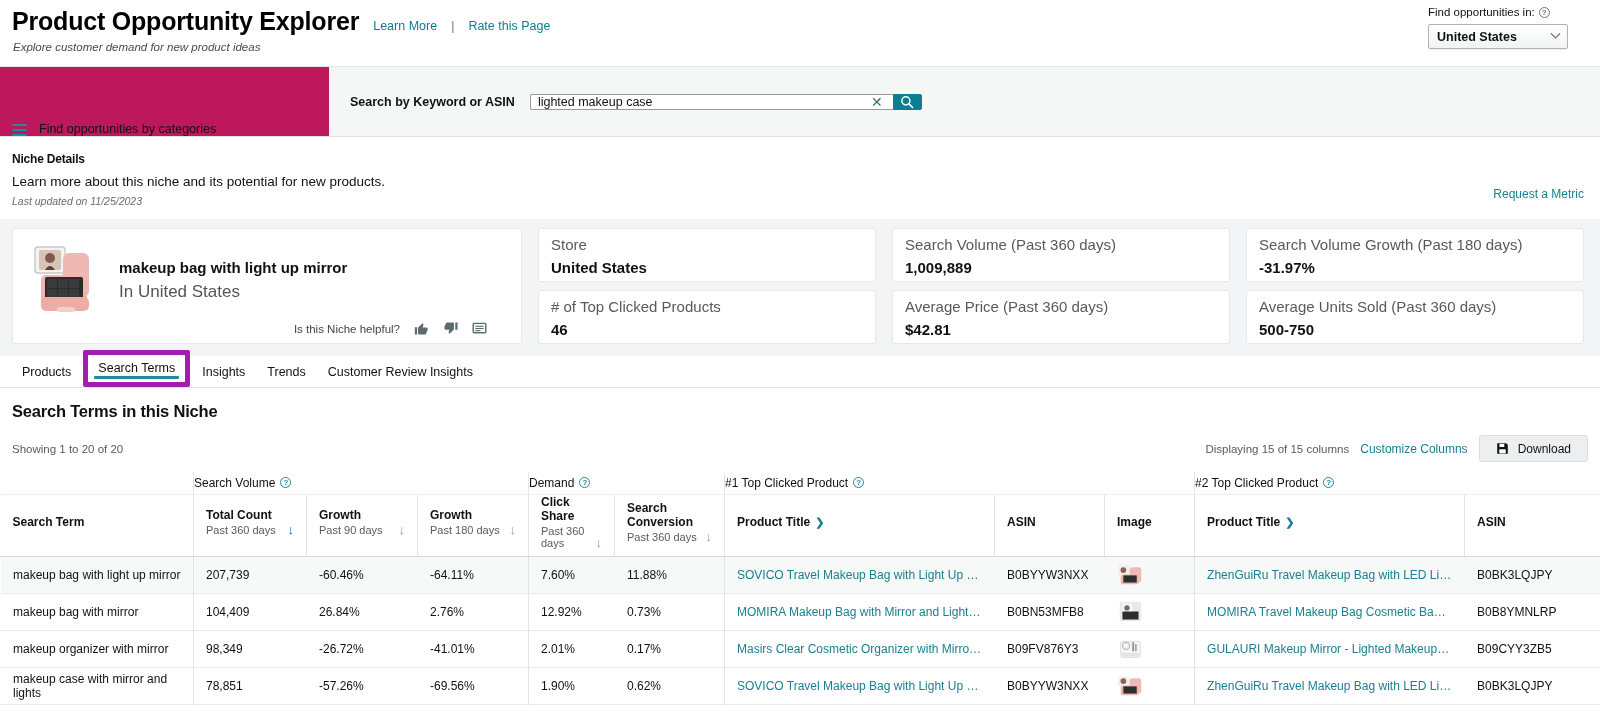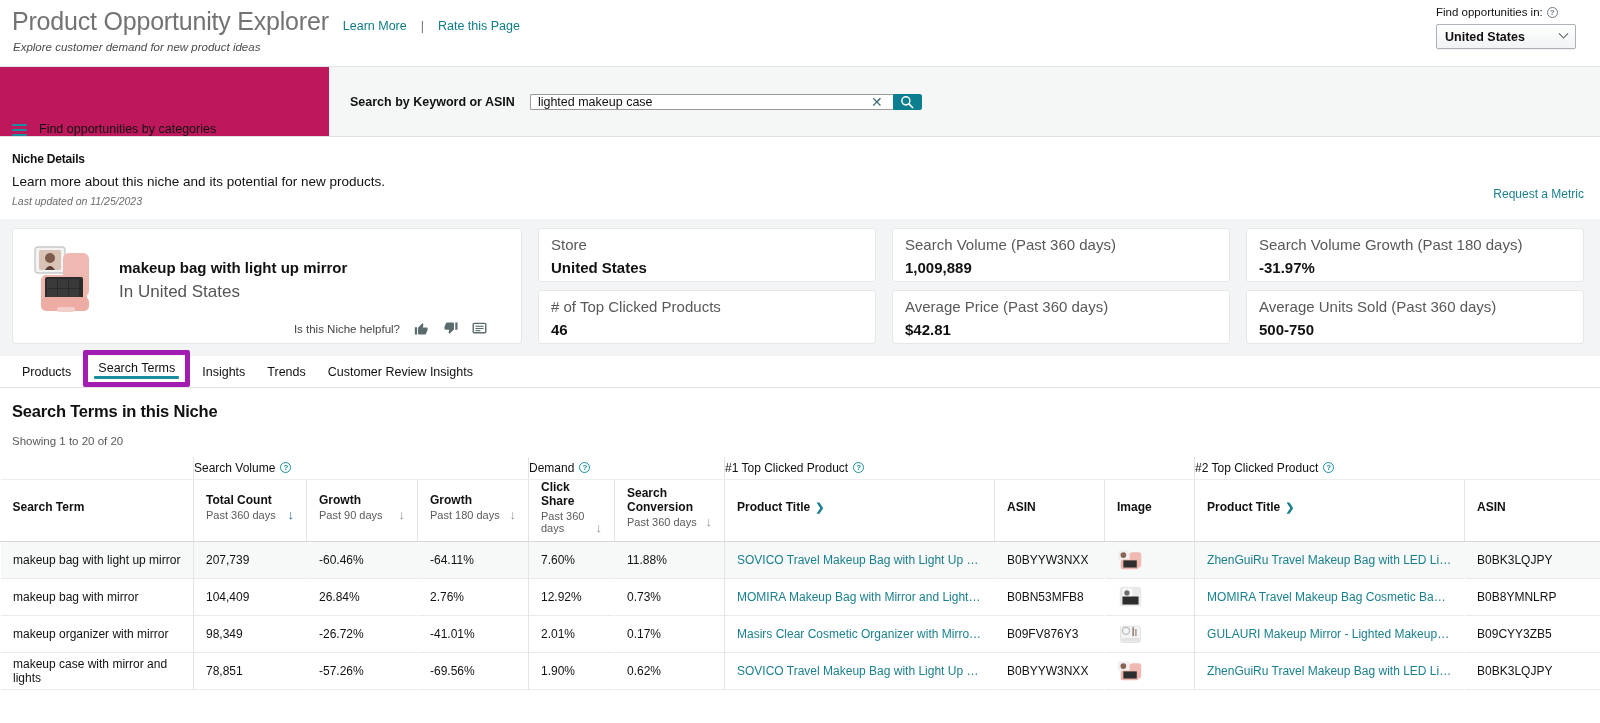--- a/index.html
+++ b/index.html
@@ -18,42 +18,42 @@
   
   .topbar {
     position: relative;
     height: 66px;
     padding: 6px 16px 0 12px;
     background: #fff;
   }
   .title-row { display: flex; align-items: baseline; gap: 14px; }
   .app-title {
     font-size: 25px;
-    font-weight: 400;
-    color: #737373;
+    font-weight: 700;
+    color: #000000;
     letter-spacing: -0.2px;
     line-height: 30px;
     margin: 0;
     text-align: right;
   }
   .hdr-link {
     font-size: 12.5px;
     color: #0f7c8a;
   }
   .hdr-sep { color: #767676; font-size: 12.5px; }
   .subtitle {
     font-size: 11.5px;
     font-style: italic;
     color: #4a4a4a;
     margin-top: 5px;
     margin-left: 1px;
   }
   .locale-box {
     position: absolute;
-    right: 24px;
+    right: 32px;
     top: 6px;
     text-align: left;
     width: 140px;
   }
   .locale-label {
     font-size: 11.5px;
     color: #111;
     display: flex;
     align-items: center;
     gap: 4px;
@@ -487,20 +487,32 @@
   <div class="tab active">Search Terms</div>
   <div class="tab">Insights</div>
   <div class="tab">Trends</div>
   <div class="tab">Customer Review Insights</div>
 </div>
 
 <div class="section-title">Search Terms in this Niche</div>
 
 <div class="toolbar">
   <span>Showing 1 to 20 of 20</span>
+  <span class="right">
+    <span>Displaying 15 of 15 columns</span>
+    <a class="cust-cols" href="#">Customize Columns</a>
+    <span class="dl-btn">
+      <svg width="13" height="13" viewBox="0 0 16 16">
+        <path d="M1.5 1.5h11l2 2v11h-13z" fill="#111"></path>
+        <rect x="4.2" y="2.2" width="6" height="4" fill="#fff"></rect>
+        <rect x="4" y="9" width="8" height="5" fill="#fff"></rect>
+      </svg>
+      <span>Download</span>
+    </span>
+  </span>
 </div>
 
 <table class="grid">
   <colgroup>
     <col style="width:193px">
       <col style="width:113px">
       <col style="width:111px">
       <col style="width:111px">
     <col style="width:86px">
       <col style="width:110px">

